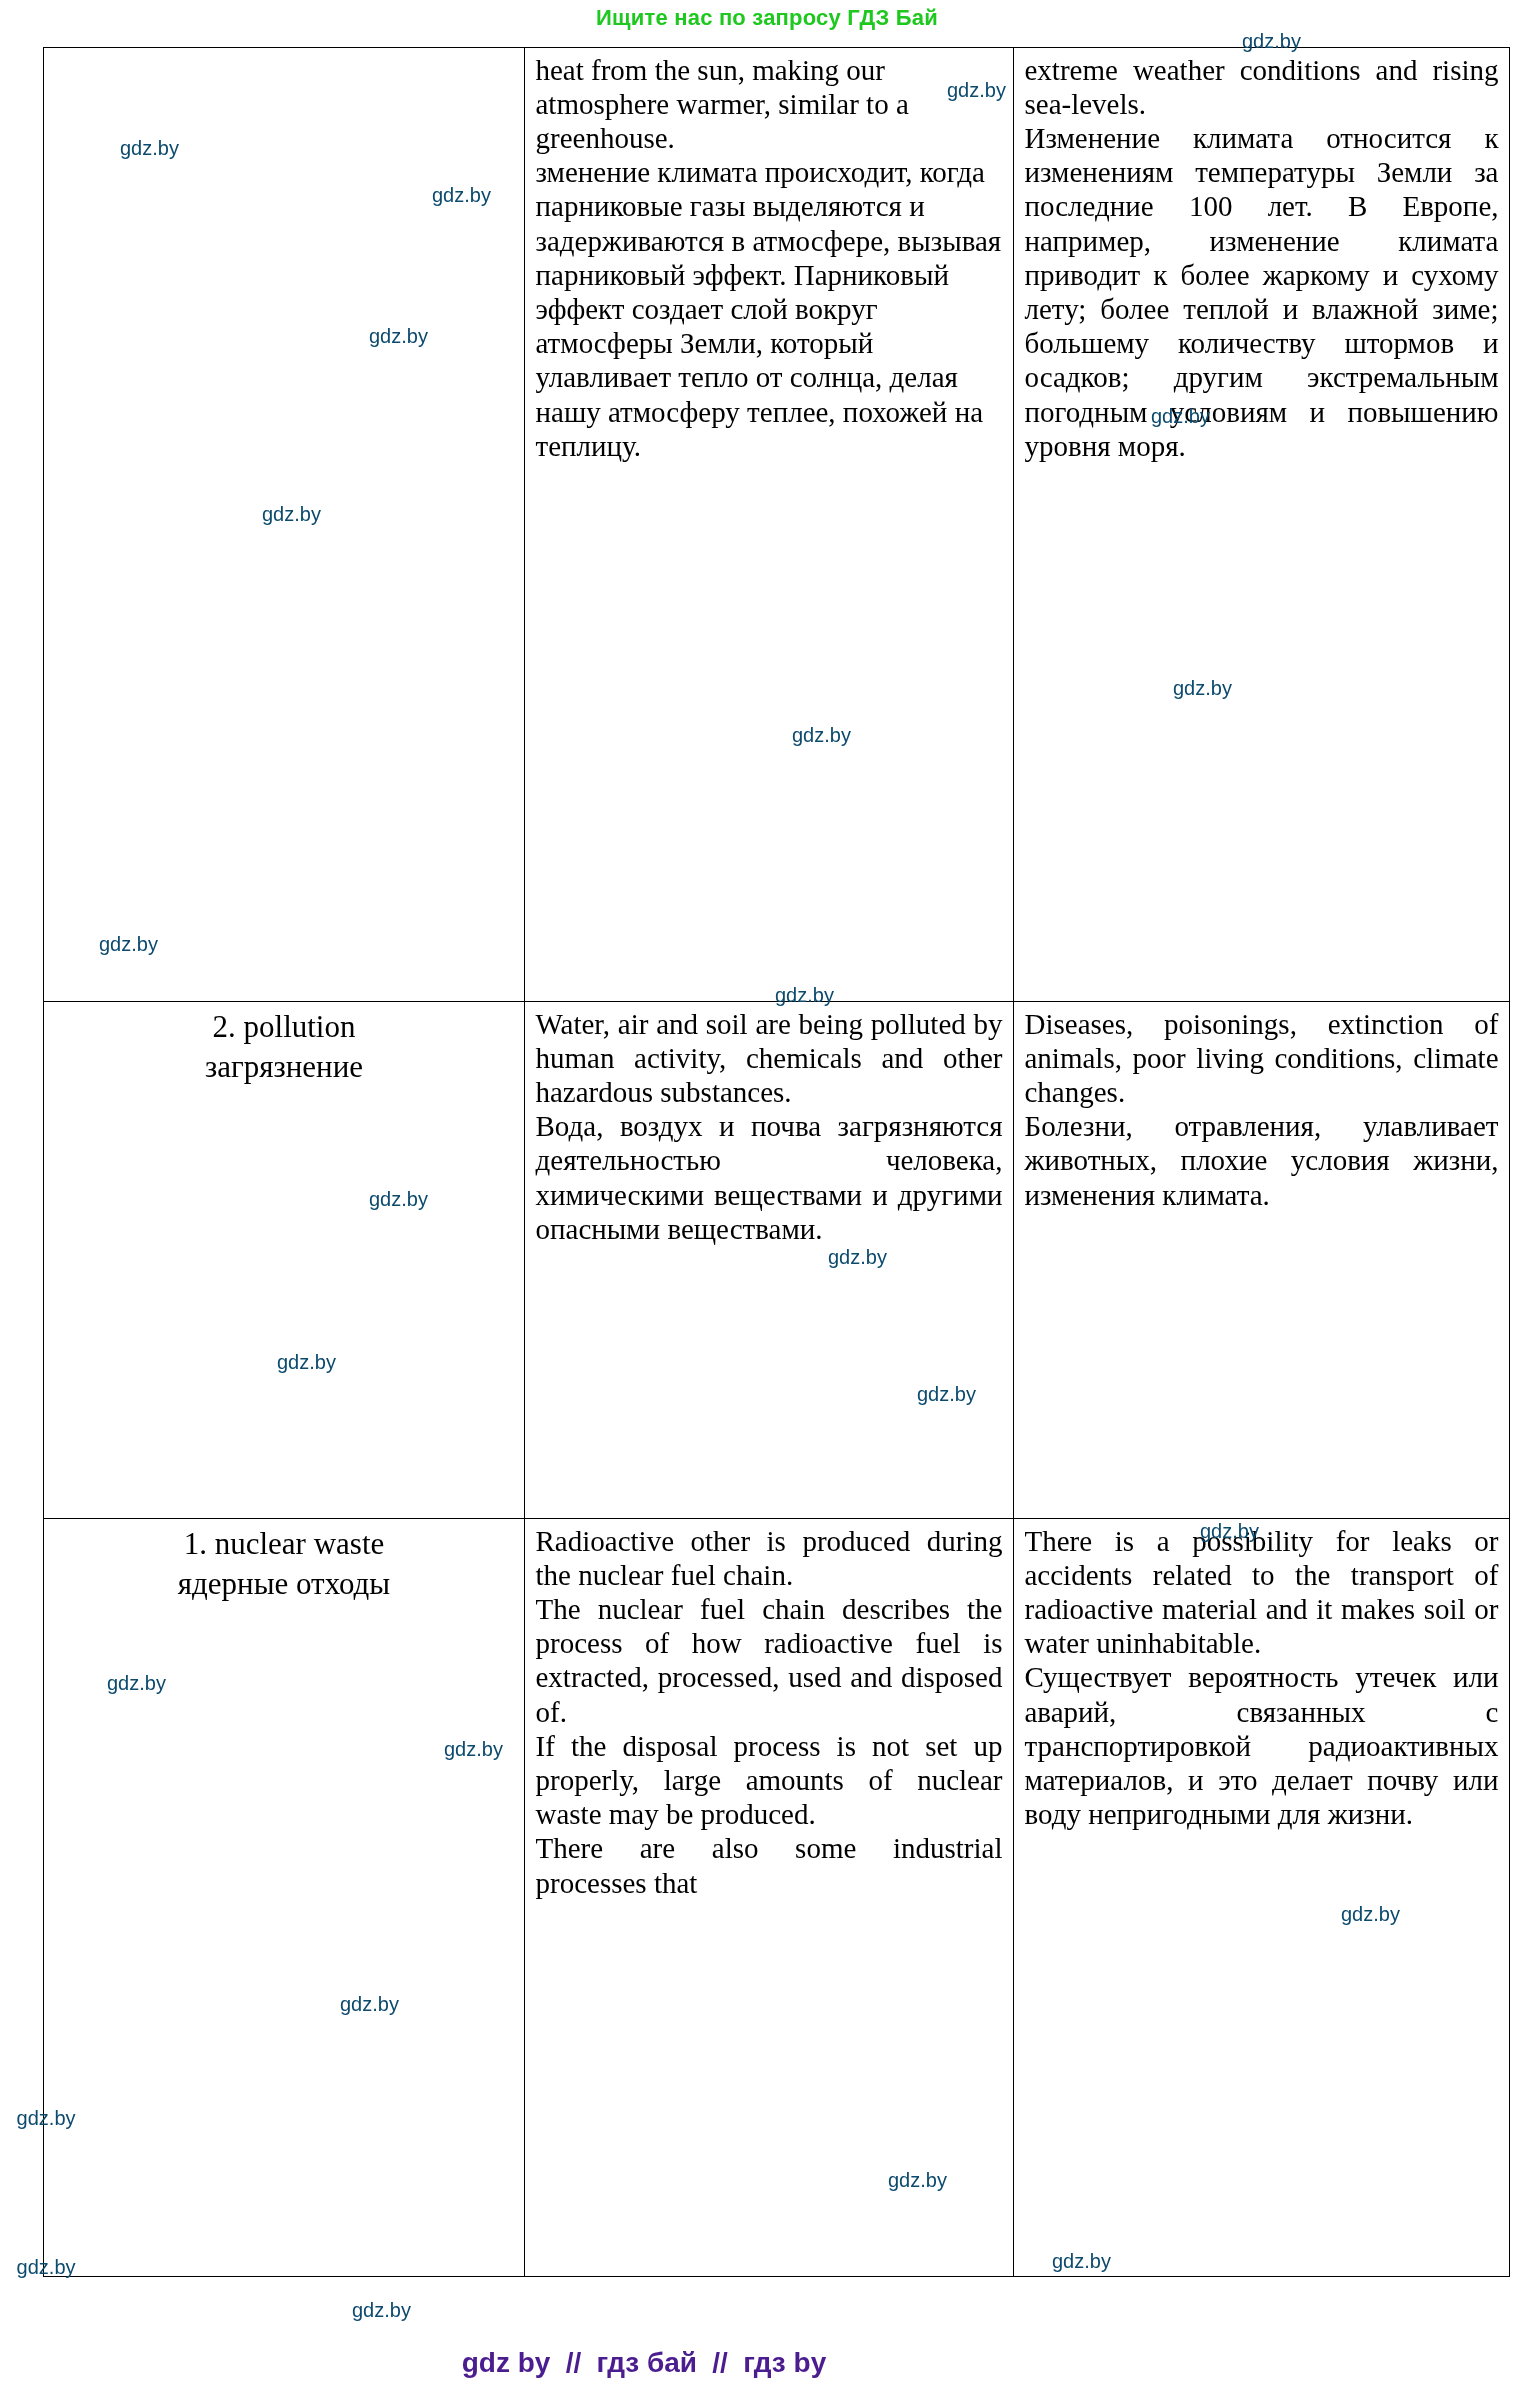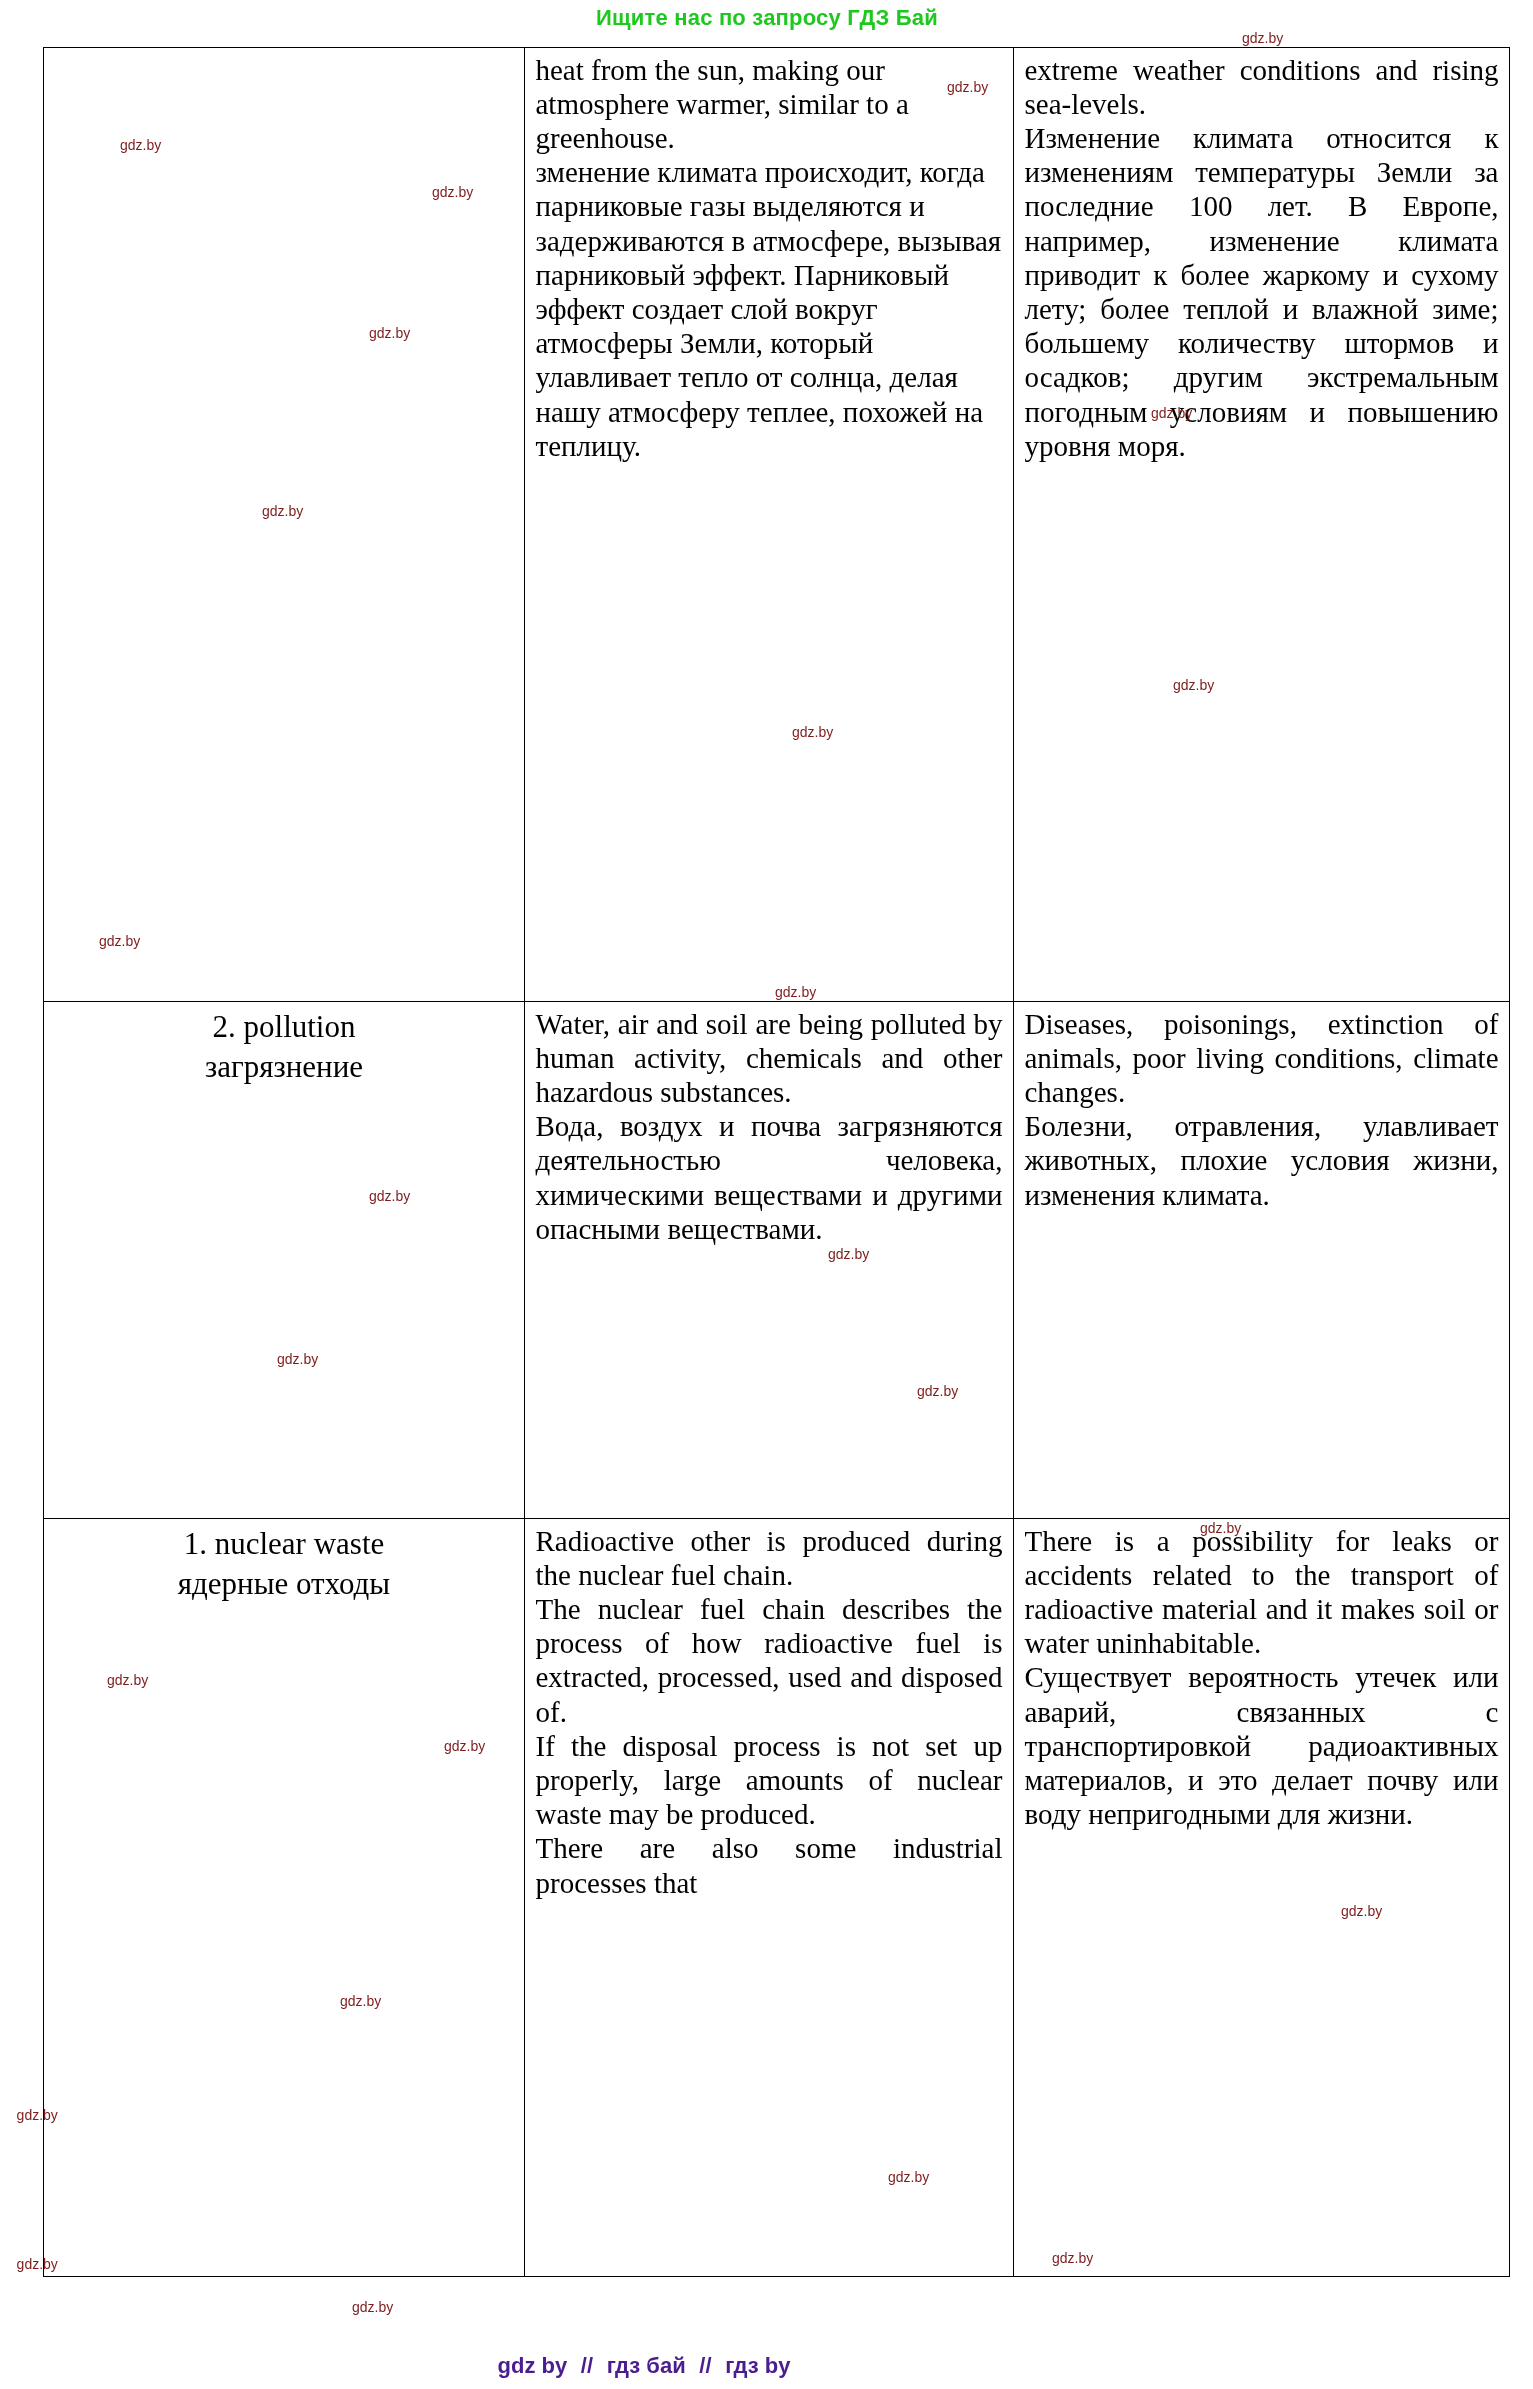--- a/index.html
+++ b/index.html
@@ -74,35 +74,35 @@
     font-size: 31px;
     line-height: 1.30;
     margin: 0;
     text-align: center;
     color: #000;
   }
   
   .wm-page {
     position: absolute;
     font-family: "Liberation Sans", "DejaVu Sans", sans-serif;
-    font-size: 14px;
-    color: #7f1d1d;
+    font-size: 20px;
+    color: #0c4a6e;
     white-space: nowrap;
     z-index: 9;
   }
 
   
   .bottom-banner {
     position: absolute;
     left: 0;
     bottom: 10.5px;
     width: 1288px;
     text-align: center;
     font-family: "Liberation Sans", "DejaVu Sans", sans-serif;
-    font-size: 22px;
+    font-size: 28px;
     font-weight: bold;
     color: #4b1d8f;
     white-space: nowrap;
   }
   .bottom-banner .sep { padding: 0 7.5px; }
 </style>
 </head>
 <body>
 
 <div class="top-banner">Ищите нас по запросу ГДЗ Бай</div>

